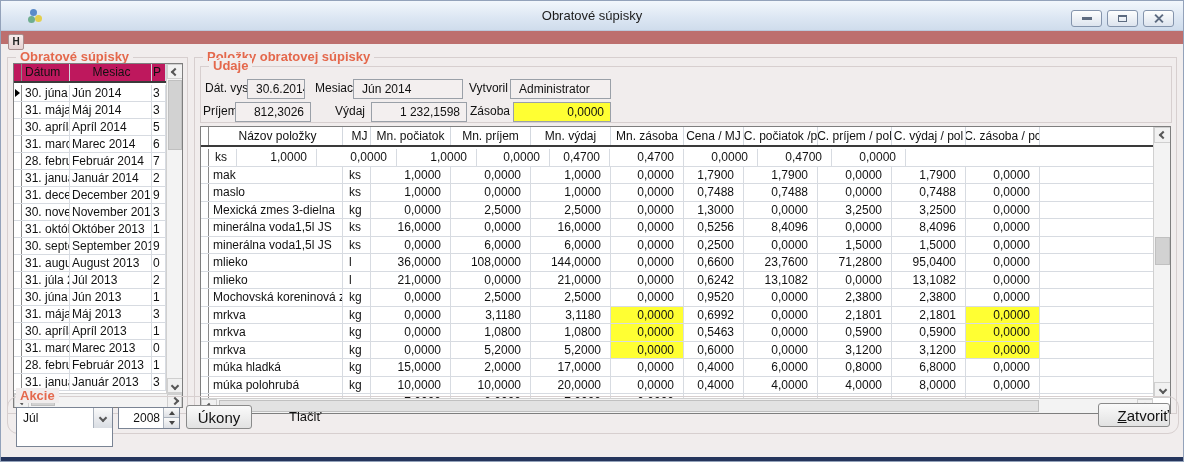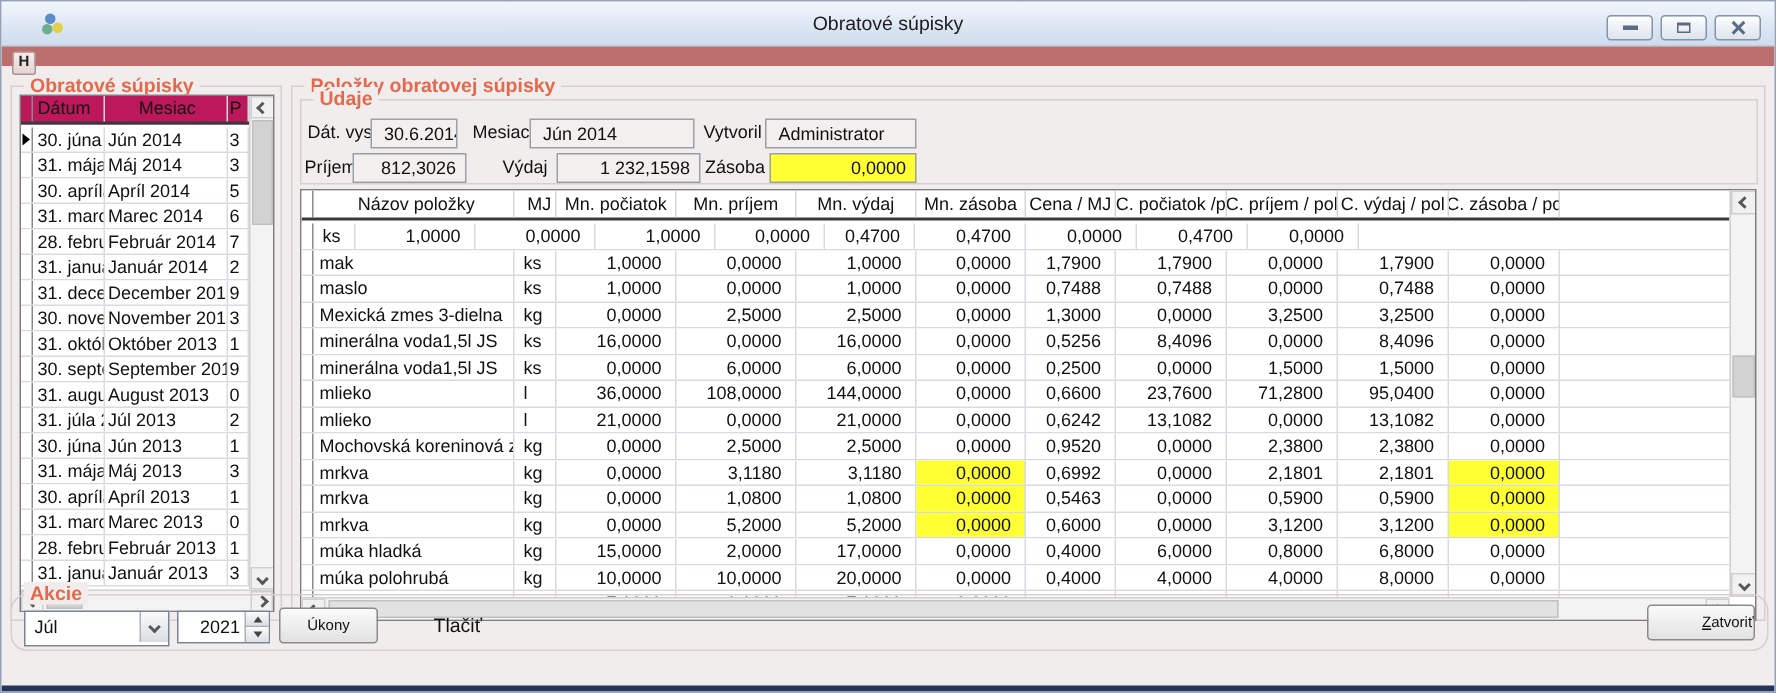--- a/index.html
+++ b/index.html
@@ -104,36 +104,36 @@
   .m1 { width:134px; padding-left:4px; }
   .m2 { width:28px; padding-left:6px; }
   .m3,.m4,.m5 { width:80px; }
   .m6 { width:73px; }
   .m7 { width:60px; }
   .m8,.m9,.m10,.m11 { width:74px; }
   .mf { flex:1; border-right:none !important; }
   .numcell { text-align:right; padding-right:9px; }
   .cell-hl { background:#ffff33; }
   
-  .combo { position:absolute; left:8px; top:10px; width:97px; height:24px; background:#fff; border:1px solid #7a8494; }
+  .combo { position:absolute; left:8px; top:10px; width:97px; height:40px; background:#fff; border:1px solid #7a8494; }
   .combo .val { position:absolute; left:6px; top:0; line-height:20px; }
   .combo .drop { position:absolute; right:0; top:0; width:19px; height:20px;
     background:linear-gradient(180deg,#fafafa,#d9dde3); border-left:1px solid #aab2bd;
     display:flex; align-items:center; justify-content:center; }
   .spinner { position:absolute; left:110px; top:10px; width:62px; height:22px; background:#fff; border:1px solid #7a8494; }
   .spinner .val { position:absolute; right:19px; top:0; line-height:20px; }
   .spin-btn { position:absolute; right:0; width:16px; height:10px; background:linear-gradient(180deg,#fafafa,#dcdfe4);
     border-left:1px solid #aab2bd; display:flex; align-items:center; justify-content:center; }
   .spin-up { top:0; border-bottom:1px solid #aab2bd; }
   .spin-down { bottom:0; }
   .tri-up { width:0; height:0; border-left:3px solid transparent; border-right:3px solid transparent; border-bottom:4px solid #444; }
   .tri-down { width:0; height:0; border-left:3px solid transparent; border-right:3px solid transparent; border-top:4px solid #444; }
   .push-btn {
     position:absolute; height:24px; background:linear-gradient(180deg,#fafafa,#e2e2e2);
-    border:1px solid #8a8a8a; border-radius:3px; font-size:10px; text-align:center; color:#111;
+    border:1px solid #8a8a8a; border-radius:3px; font-size:15px; text-align:center; color:#111;
     font-family:"Liberation Sans",sans-serif;
   }
   .ukony-btn { left:178px; top:8px; width:66px; }
   .tlacit { position:absolute; left:281px; top:12px; font-size:13px; }
   .close-btn { left:1090px; top:6px; width:72px;text-align:right; }
   .close-btn .ak { text-decoration:underline; }
   .bottom-edge { position:absolute; left:0; bottom:0; width:100%; height:4px; background:#25355c; }
 </style>
 </head>
 <body>
@@ -590,21 +590,21 @@
 
 <div class="groupbox akcie-group">
   <span class="group-label">Akcie</span>
   <div class="combo">
     <span class="val">Júl</span>
     <span class="drop">
         <span class="chev down"></span>
       </span>
   </div>
   <div class="spinner">
-    <span class="val">2021</span>
+    <span class="val">2008</span>
     <span class="spin-btn spin-up">
         <span class="tri-up"></span>
       </span>
     <span class="spin-btn spin-down">
         <span class="tri-down"></span>
       </span>
   </div>
   <button class="push-btn ukony-btn">Úkony</button>
   <span class="tlacit">Tlačiť</span>
   <button class="push-btn close-btn"><span class="ak">Z</span><span>atvoriť</span></button>

